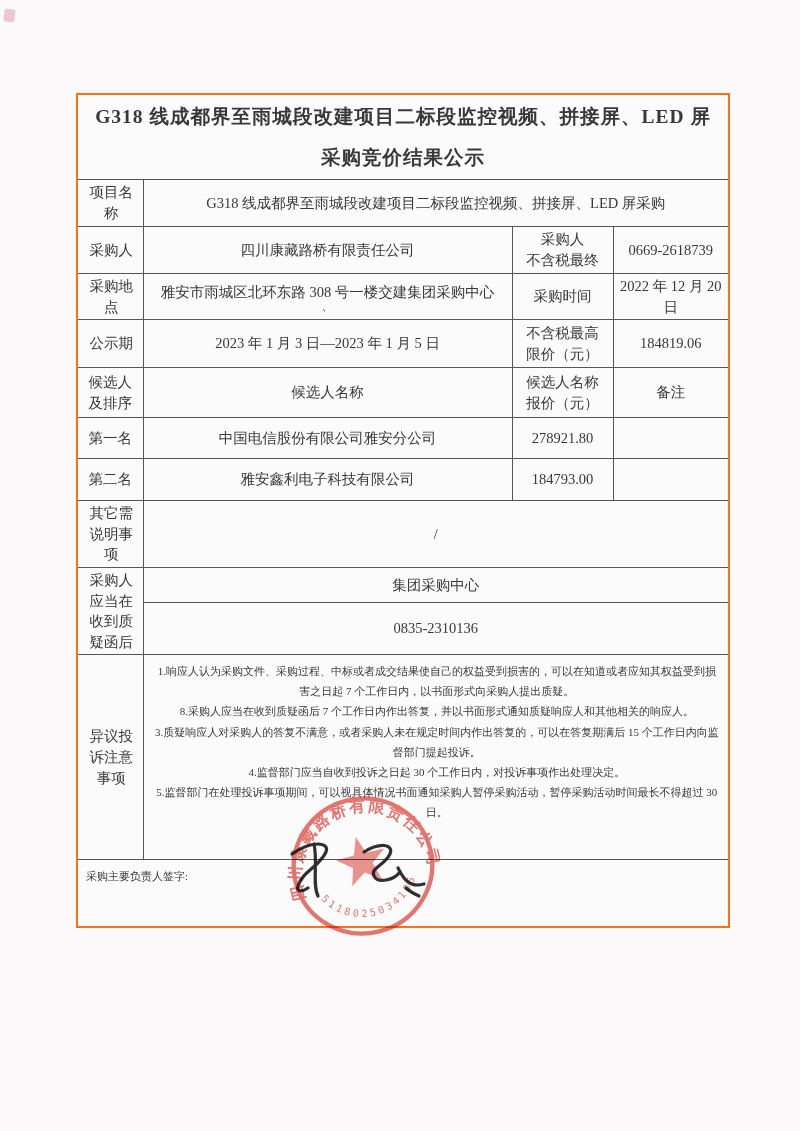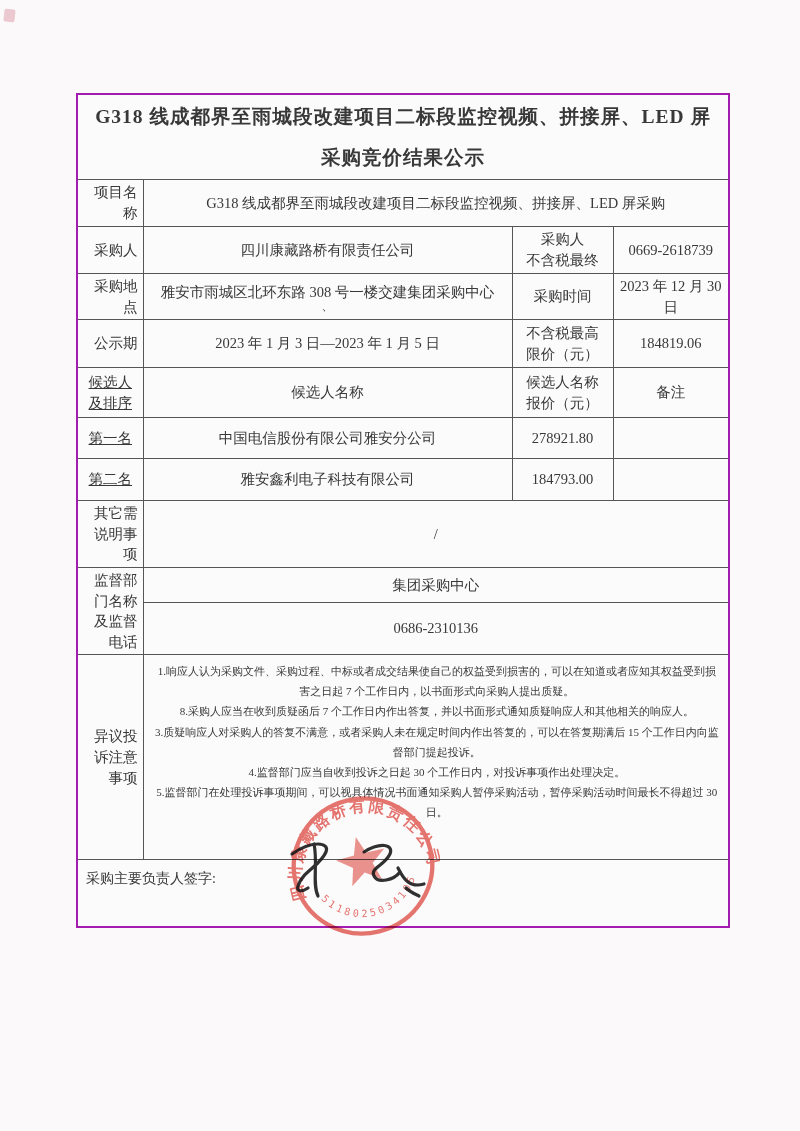--- a/index.html
+++ b/index.html
@@ -12,44 +12,44 @@
     overflow:hidden;
   }
   .scan-mark{
     position:absolute;left:4px;top:9px;width:11px;height:13px;
     background:rgba(214,120,140,.38);
     border-radius:2px;transform:rotate(6deg);
   }
   table.doc-table{
     position:absolute;left:76px;top:93px;width:652px;
     border-collapse:collapse;table-layout:fixed;
-    border:2px solid #a21caf;
+    border:2px solid #f97316;
     background:rgba(255,255,255,.35);
   }
   td{
     border:1px solid #565656;
     font-size:14.5px;
     text-align:center;vertical-align:middle;
     padding:2px 6px;line-height:1.42;
     overflow:hidden;word-break:break-all;
   }
   td.title-cell{
     font-size:19.5px;font-weight:bold;letter-spacing:1px;
     line-height:41px;padding:1px 8px;
   }
-  td.label-cell{padding:2px 5px;text-align:right;padding-left:7px;}
-  td.label-center{padding:2px 5px;text-decoration:underline;}
+  td.label-cell{padding:2px 5px;text-align:center;padding-left:7px;}
+  td.label-center{padding:2px 5px;}
   .stray-mark{font-size:12px;line-height:10px;margin-top:-2px;}
   td.notice-cell{
     text-align:center;vertical-align:top;
     padding:6px 8px 4px 10px;line-height:1.83;font-size:11px;
   }
   td.sign-cell{
     text-align:left;vertical-align:top;
-    padding:9px 6px 0 8px;font-size:14px;
+    padding:9px 6px 0 8px;font-size:11px;
   }
   .two-line div{line-height:1.45;}
   .seal-wrap{
     position:absolute;left:286px;top:789px;width:154px;height:154px;
     pointer-events:none;mix-blend-mode:multiply;
   }
   .sig-wrap{
     position:absolute;left:278px;top:822px;width:172px;height:88px;
     pointer-events:none;
   }
@@ -90,21 +90,21 @@
     <td>0669-2618739</td>
   </tr>
 
   <tr style="height:44px">
     <td class="label-cell">采购地点</td>
     <td>
       <div>雅安市雨城区北环东路 308 号一楼交建集团采购中心</div>
       <div class="stray-mark">、</div>
     </td>
     <td>采购时间</td>
-    <td>2023 年 12 月 30 日</td>
+    <td>2022 年 12 月 20 日</td>
   </tr>
 
   <tr style="height:48px">
     <td class="label-cell">公示期</td>
     <td>2023 年 1 月 3 日—2023 年 1 月 5 日</td>
     <td class="two-line">
       <div>不含税最高</div>
       <div>限价（元）</div>
     </td>
     <td>184819.06</td>
@@ -133,25 +133,25 @@
     <td>184793.00</td>
     <td></td>
   </tr>
 
   <tr style="height:63px">
     <td class="label-cell">其它需说明事项</td>
     <td colspan="3">/</td>
   </tr>
 
   <tr style="height:35px">
-    <td class="label-cell" rowspan="2">监督部门名称及监督电话</td>
+    <td class="label-cell" rowspan="2">采购人应当在收到质疑函后</td>
     <td colspan="3">集团采购中心</td>
   </tr>
   <tr style="height:52px">
-    <td colspan="3">0686-2310136</td>
+    <td colspan="3">0835-2310136</td>
   </tr>
 
   <tr style="height:205px">
     <td class="label-cell">异议投诉注意事项</td>
     <td colspan="3" class="notice-cell">
       <div>1.响应人认为采购文件、采购过程、中标或者成交结果使自己的权益受到损害的，可以在知道或者应知其权益受到损害之日起 7 个工作日内，以书面形式向采购人提出质疑。</div>
       <div>8.采购人应当在收到质疑函后 7 个工作日内作出答复，并以书面形式通知质疑响应人和其他相关的响应人。</div>
       <div>3.质疑响应人对采购人的答复不满意，或者采购人未在规定时间内作出答复的，可以在答复期满后 15 个工作日内向监督部门提起投诉。</div>
       <div>4.监督部门应当自收到投诉之日起 30 个工作日内，对投诉事项作出处理决定。</div>
       <div>5.监督部门在处理投诉事项期间，可以视具体情况书面通知采购人暂停采购活动，暂停采购活动时间最长不得超过 30 日。</div>

